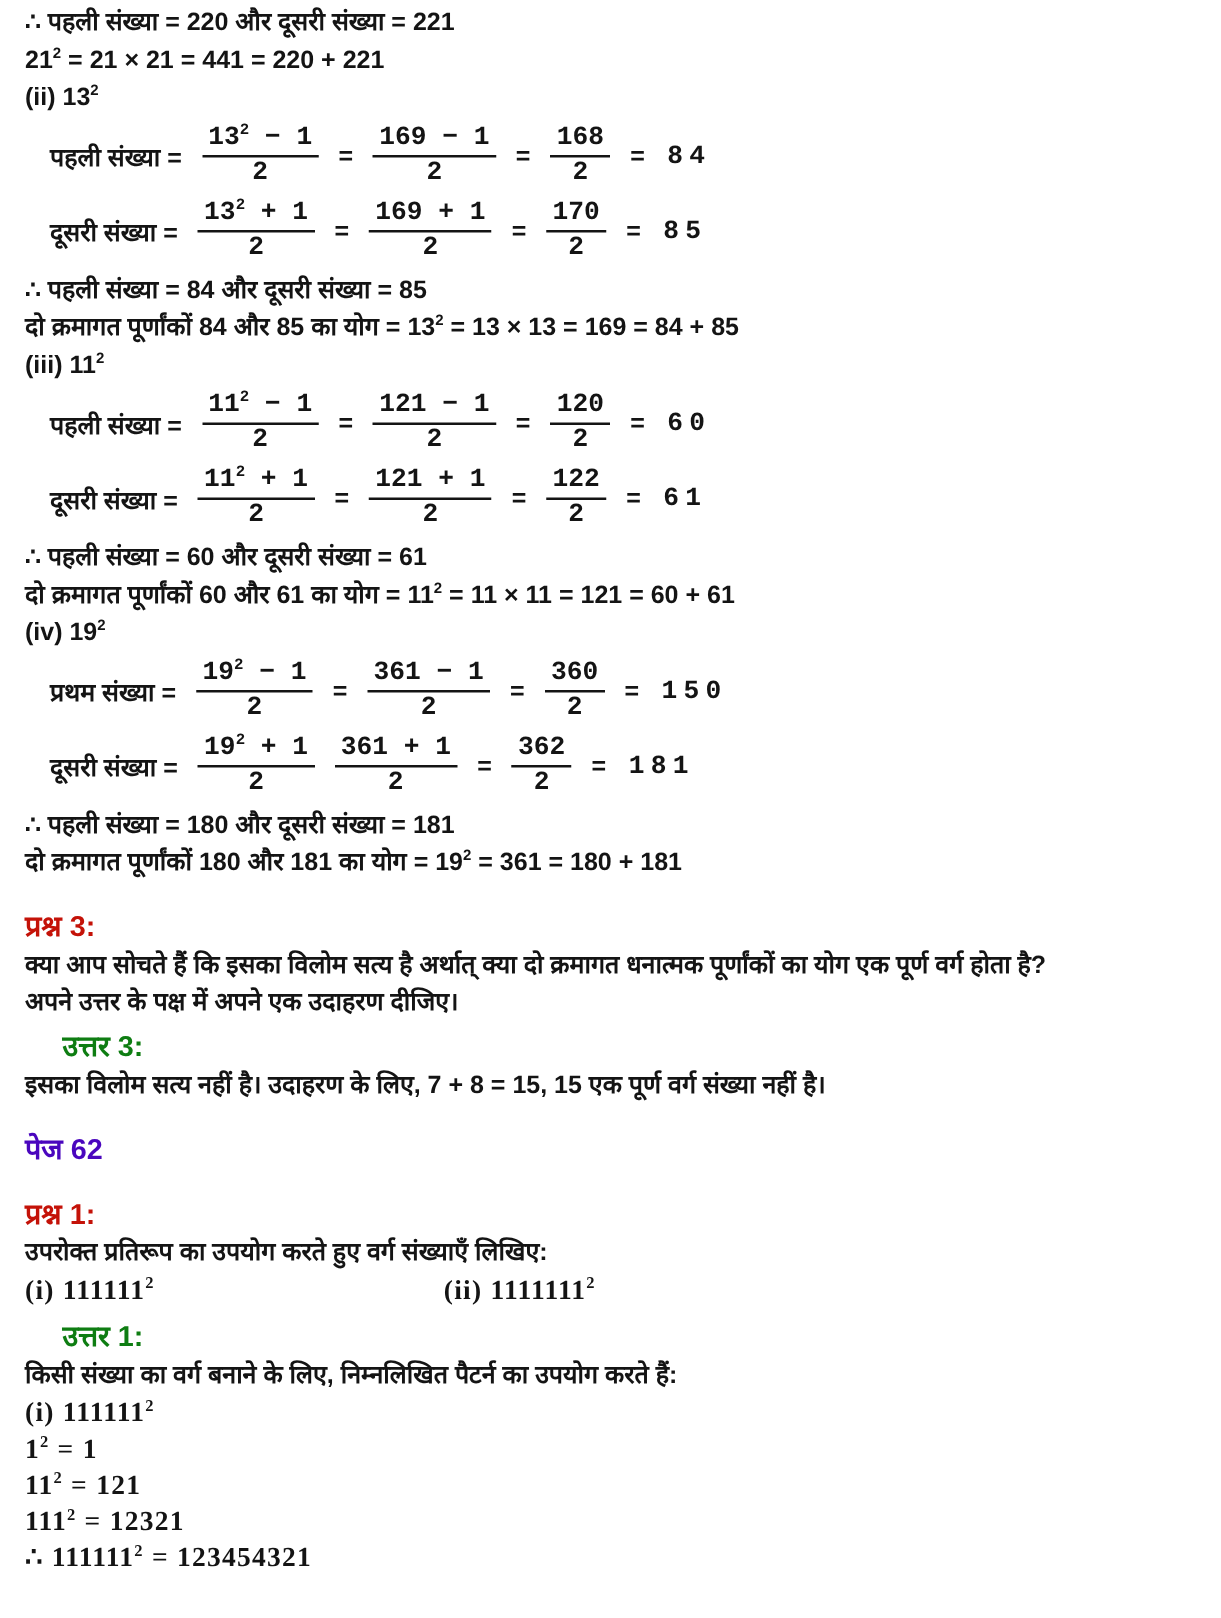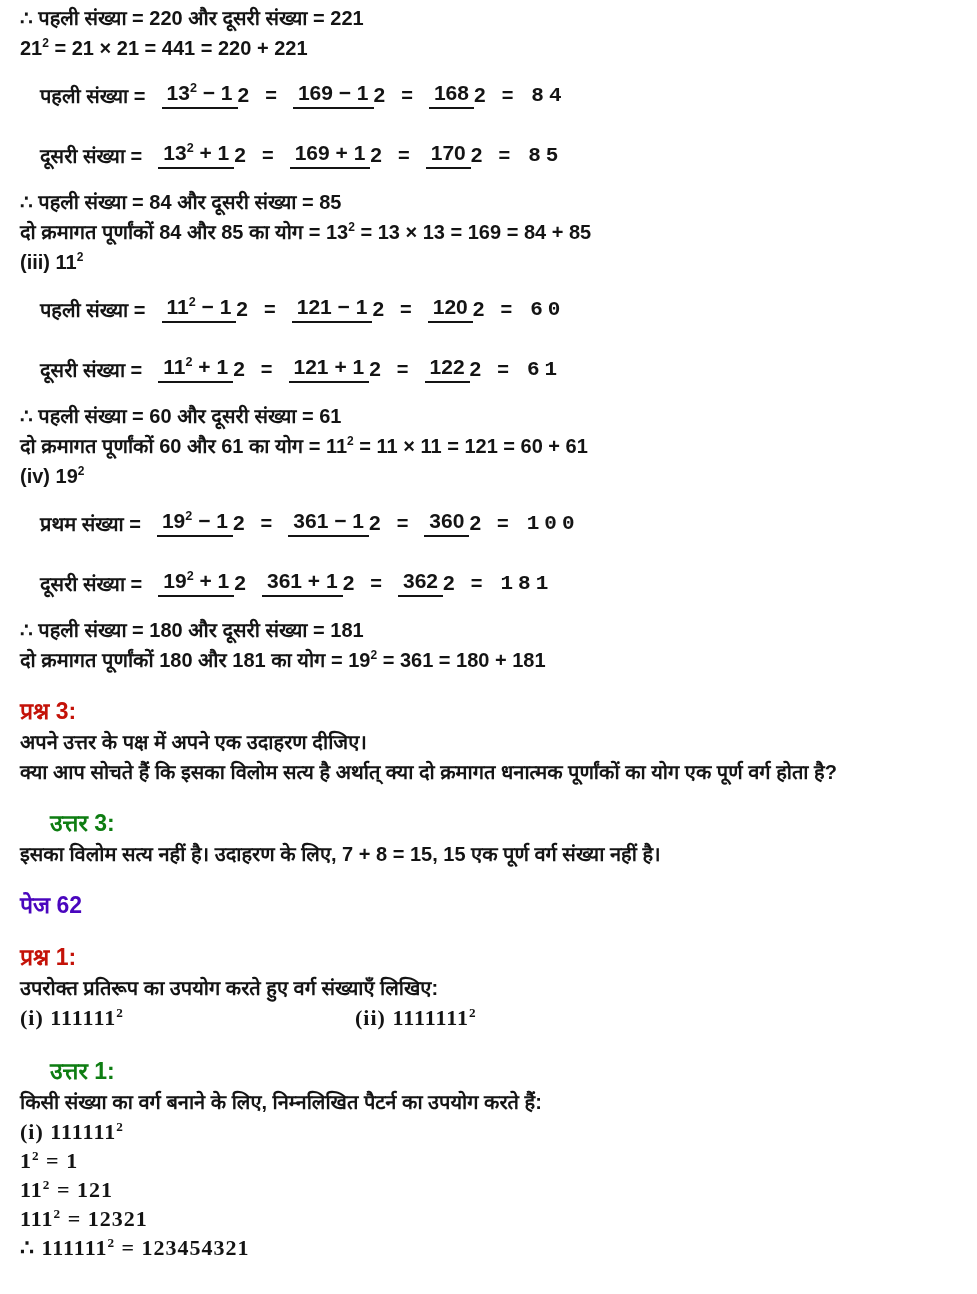--- a/index.html
+++ b/index.html
@@ -10,47 +10,48 @@
   .page{padding:3px 8px 0 20px;}
   .line{font-size:20px;line-height:30px;white-space:nowrap;}
   .line.serif{font-family:"Liberation Serif",serif;font-size:22px;line-height:29px;letter-spacing:1px;}
   sup{font-size:60%;line-height:0;vertical-align:super;font-weight:700;}
   .fracline{
     display:flex;align-items:center;gap:16px;
     height:56px;margin:4px 0;font-size:20px;white-space:nowrap;
   }
   .flabel{flex:0 0 auto;margin-left:20px;}
   .frac{
-    display:inline-flex;flex-direction:row;align-items:center;
-    font-family:Liberation Sans, sans-serif;font-size:21px;font-weight:700;line-height:1.15;
+    display:inline-flex;flex-direction:column;align-items:center;
+    font-family:Liberation Mono, monospace;font-size:21px;font-weight:700;line-height:1.15;
   }
   .frac .num{display:block;padding:0 5px 1px 5px;border-bottom:2px solid var(--bar,#141414);}
   .frac .den{display:block;padding-top:1px;}
   .op{font-weight:700;}
   .res{font-family:"Liberation Mono",monospace;font-size:21px;letter-spacing:5px;margin-left:2px;}
   .heading{font-size:23px;line-height:32px;margin-top:16px;white-space:nowrap;}
   .heading.question{color:var(--q,#c41208);margin-top:20px;}
-  .heading.answer{color:var(--a,#0e7d12);margin-left:30px;margin-top:20px;}
+  .heading.answer{color:var(--a,#0e7d12);margin-left:30px;margin-top:4px;}
   .page-title{
     text-align:left;color:var(--p,#4a06be);font-size:23px;line-height:32px;
     margin:20px 0 6px 0;font-weight:700;
   }
   .cols{position:relative;height:32px;}
   .cols span{
     position:absolute;top:0;left:0;font-family:"Liberation Serif",serif;
     font-size:22px;line-height:30px;letter-spacing:1px;white-space:nowrap;
   }
   .cols span:nth-child(2){left:335px;text-align:center;}
 </style>
 </head>
 <body>
 
 <main class="page">
     <div class="line">∴ पहली संख्या = 220 और दूसरी संख्या = 221</div>
     <div class="line">21<sup>2</sup> = 21 × 21 = 441 = 220 + 221</div>
+    <div class="line">(ii) 13<sup>2</sup></div>
     <div class="fracline">
       <span class="flabel">पहली संख्या =</span>
       <span class="frac">
         <span class="num">13<sup>2</sup> − 1</span>
         <span class="den">2</span>
       </span>
       <span class="op">=</span>
       <span class="frac">
         <span class="num">169 − 1</span>
         <span class="den">2</span>
@@ -136,21 +137,21 @@
       <span class="frac">
         <span class="num">361 − 1</span>
         <span class="den">2</span>
       </span>
       <span class="op">=</span>
       <span class="frac">
         <span class="num">360</span>
         <span class="den">2</span>
       </span>
       <span class="op">=</span>
-      <span class="res">100</span>
+      <span class="res">150</span>
     </div>
     <div class="fracline">
       <span class="flabel">दूसरी संख्या =</span>
       <span class="frac">
         <span class="num">19<sup>2</sup> + 1</span>
         <span class="den">2</span>
       </span>
       <span class="frac">
         <span class="num">361 + 1</span>
         <span class="den">2</span>
@@ -159,22 +160,22 @@
       <span class="frac">
         <span class="num">362</span>
         <span class="den">2</span>
       </span>
       <span class="op">=</span>
       <span class="res">181</span>
     </div>
     <div class="line">∴ पहली संख्या = 180 और दूसरी संख्या = 181</div>
     <div class="line">दो क्रमागत पूर्णांकों 180 और 181 का योग = 19<sup>2</sup> = 361 = 180 + 181</div>
     <div class="heading question">प्रश्न 3:</div>
+    <div class="line">क्या आप सोचते हैं कि इसका विलोम सत्य है अर्थात् क्या दो क्रमागत धनात्मक पूर्णांकों का योग एक पूर्ण वर्ग होता है?</div>
     <div class="line">अपने उत्तर के पक्ष में अपने एक उदाहरण दीजिए।</div>
-    <div class="line">क्या आप सोचते हैं कि इसका विलोम सत्य है अर्थात् क्या दो क्रमागत धनात्मक पूर्णांकों का योग एक पूर्ण वर्ग होता है?</div>
     <div class="heading answer">उत्तर 3:</div>
     <div class="line">इसका विलोम सत्य नहीं है। उदाहरण के लिए, 7 + 8 = 15, 15 एक पूर्ण वर्ग संख्या नहीं है।</div>
     <div class="page-title">पेज 62</div>
     <div class="heading question">प्रश्न 1:</div>
     <div class="line">उपरोक्त प्रतिरूप का उपयोग करते हुए वर्ग संख्याएँ लिखिए:</div>
     <div class="cols">
       <span>(i) 111111<sup>2</sup></span>
       <span>(ii) 1111111<sup>2</sup></span>
     </div>
     <div class="heading answer">उत्तर 1:</div>

